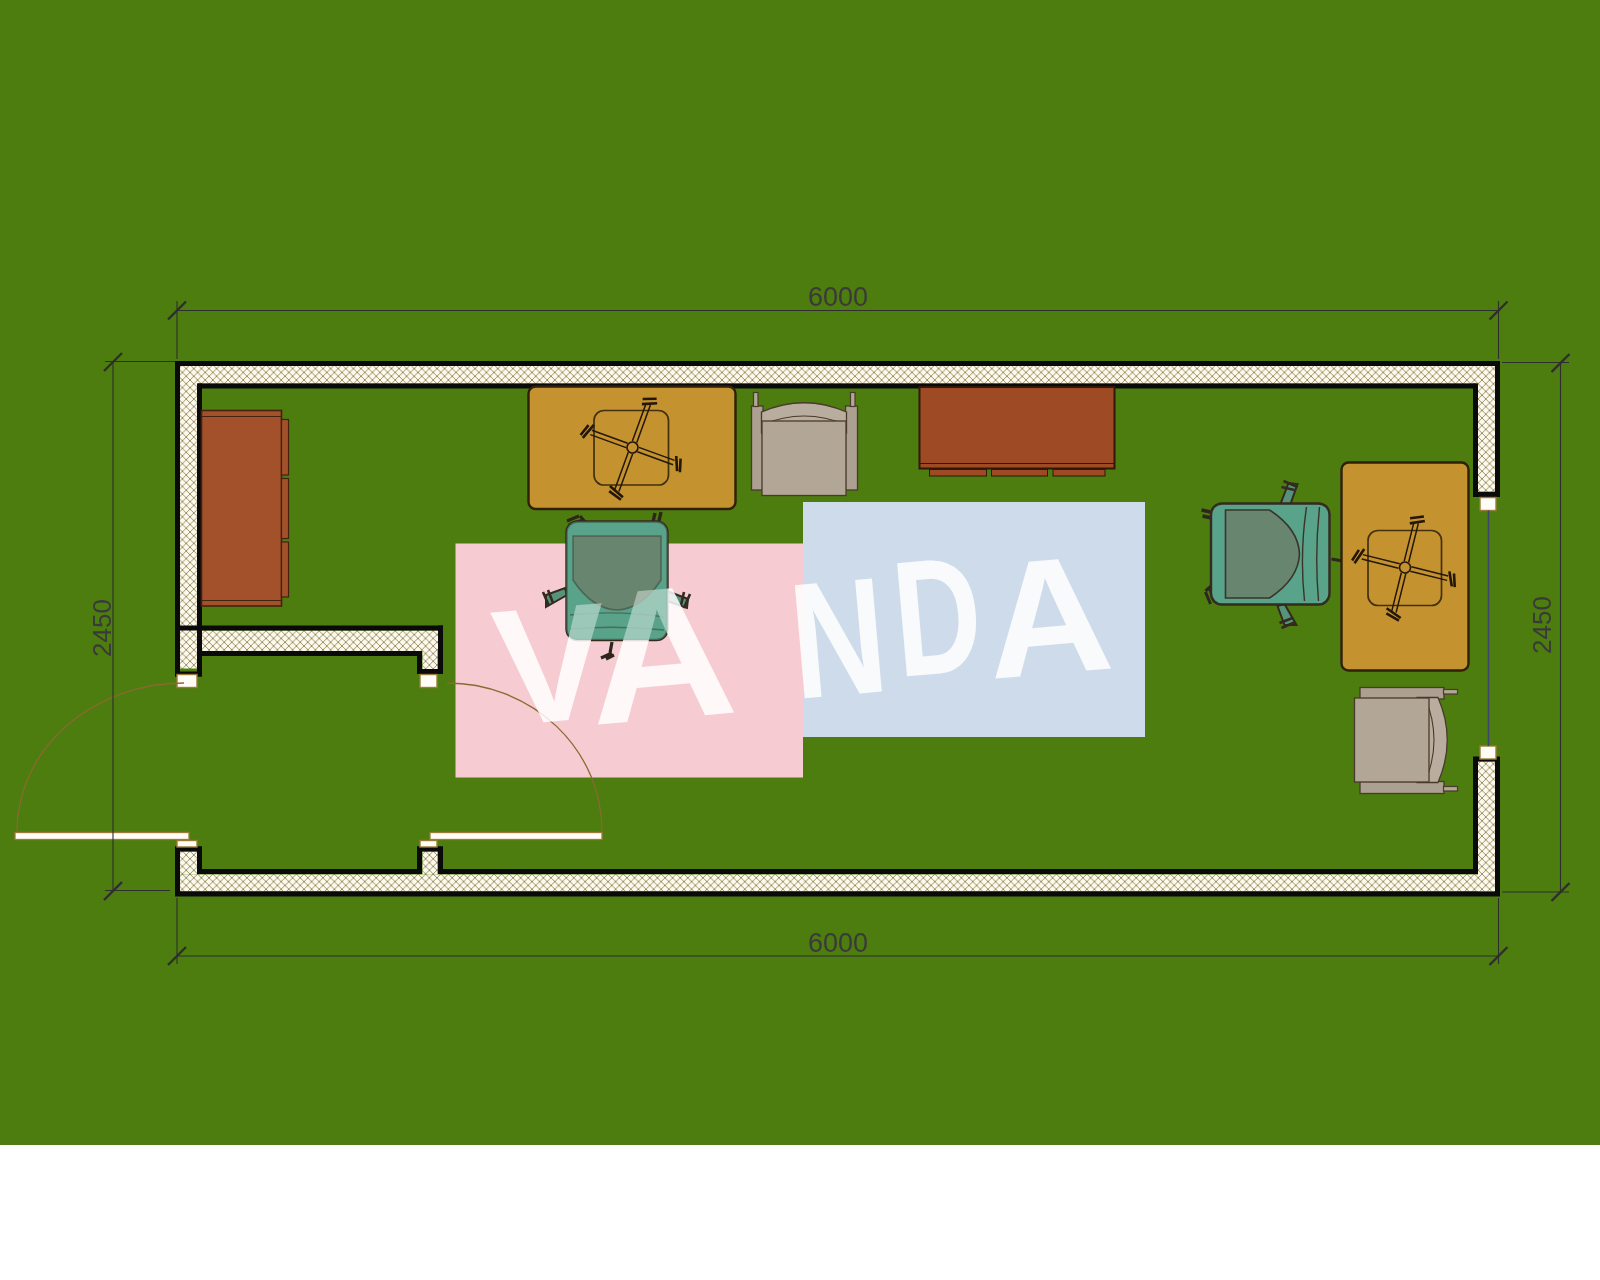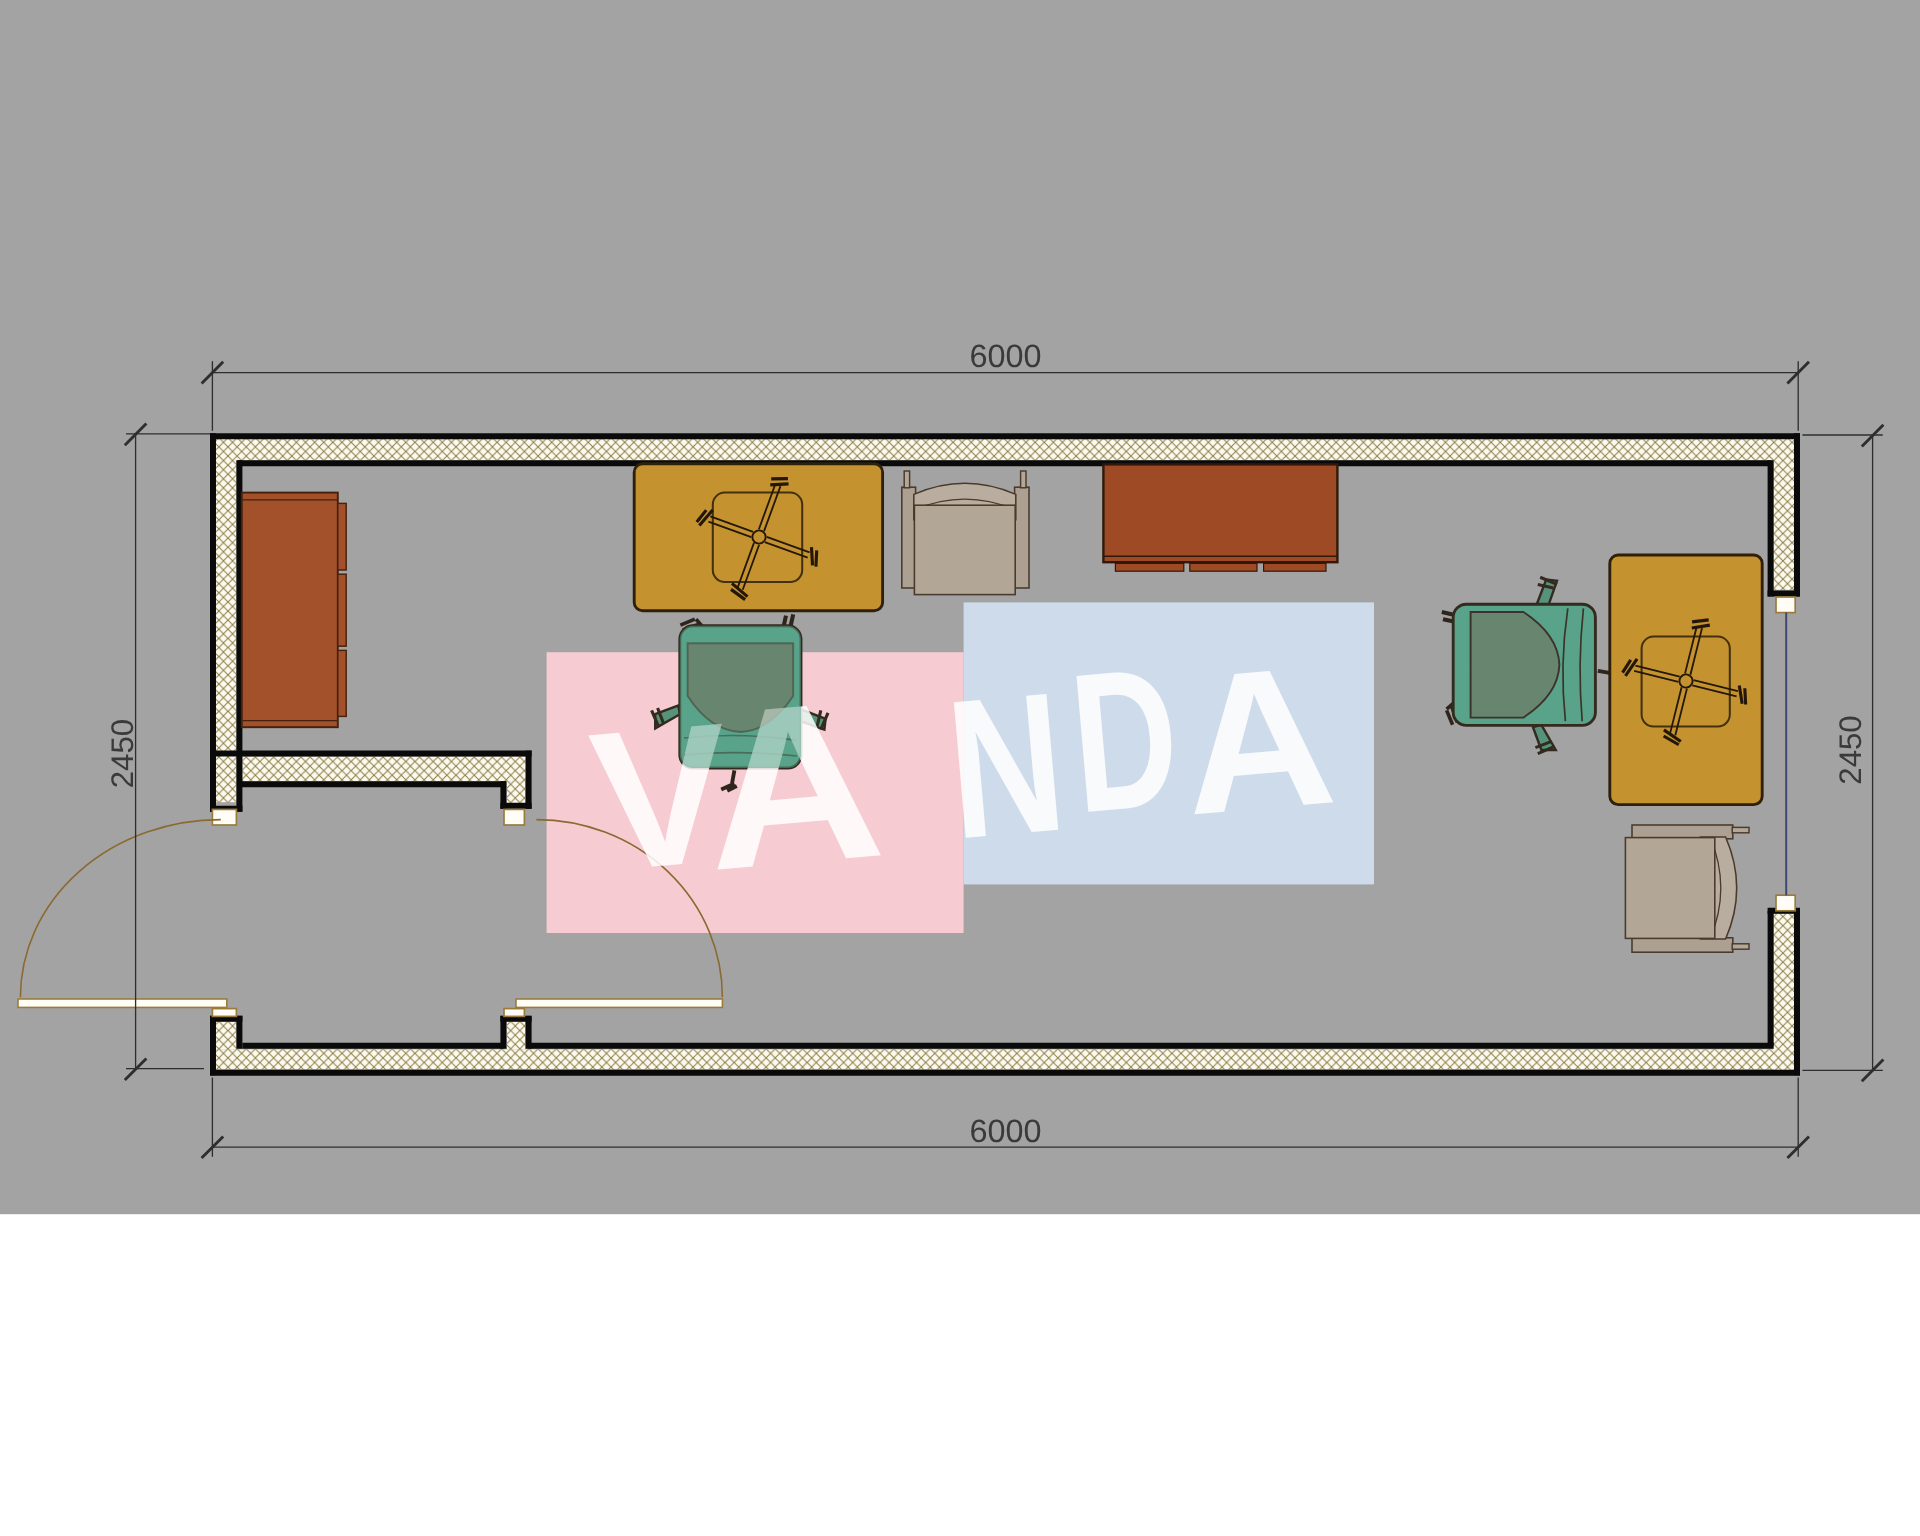--- a/index.html
+++ b/index.html
@@ -1,16 +1,16 @@
 <!DOCTYPE html>
 <html><head>
 <meta charset="utf-8">
 <style>
   html,body{margin:0;padding:0;background:#ffffff;}
-  #page{width:1600px;height:1012px;position:relative;background:#a3a3a3;overflow:hidden;}
+  #page{width:1600px;height:1145px;position:relative;background:#4d7c0f;overflow:hidden;}
   svg{position:absolute;top:0;left:0;}
   text{font-family:"Liberation Sans", sans-serif;}
 </style>
 </head>
 <body>
 <div id="page">
 <svg width="1600" height="1280" viewBox="0 0 1600 1280">
 <defs>
 <pattern id="hatch" patternUnits="userSpaceOnUse" width="7.6" height="7.6">
   <rect width="7.6" height="7.6" fill="#fbf9f0"></rect>

